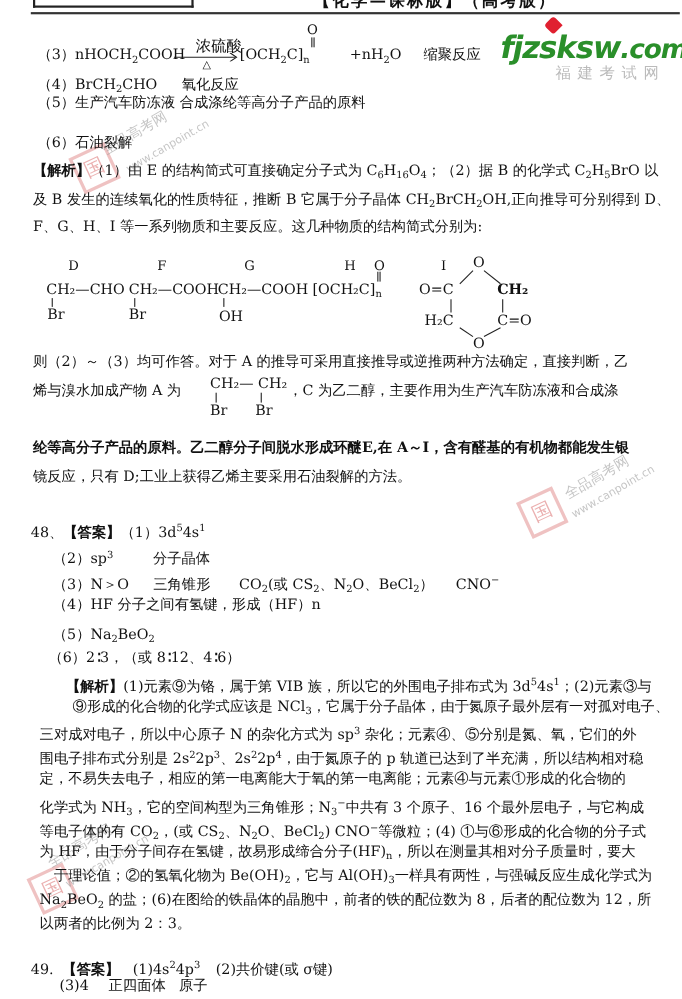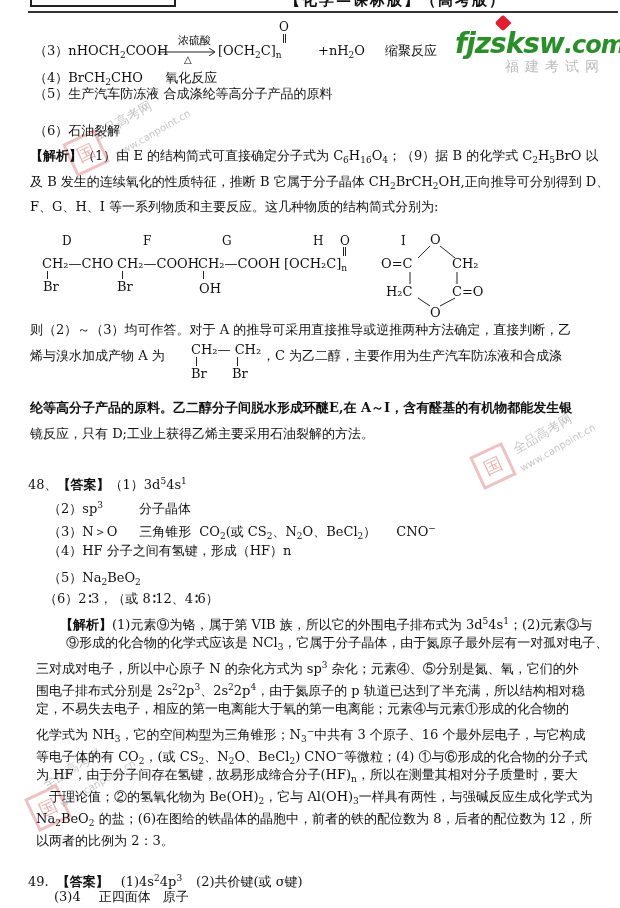--- a/index.html
+++ b/index.html
@@ -70,21 +70,21 @@
 <div class="wm-text" style="left:515px;top:442px;">www.canpoint.cn</div>
 
 <div class="stamp" style="left:30px;top:790px;">国</div>
 <div class="wm-text" style="left:40px;top:760px;font-size:13px;">全品高考网</div>
 <div class="wm-text" style="left:55px;top:778px;">www.canpoint.cn</div>
 
 <div class="line" style="left:34px;top:43px;">
   <span>（3）</span><span>nHOCH</span><span class="sub">2</span><span>COOH</span>
 </div>
 
-<div class="label" style="left:178px;top:33px;font-size:11px;">浓硫酸</div>
+<div class="label" style="left:178px;top:33px;font-size:14px;">浓硫酸</div>
 <svg style="left:158px;top:48px;" width="60" height="8">
     <line x1="0" y1="4" x2="56" y2="4" stroke="#222" stroke-width="1"></line>
     <polyline points="51,0 57,4 51,8" fill="none" stroke="#222" stroke-width="1"></polyline>
   </svg>
 <div class="label" style="left:184px;top:54px;font-size:10px;">△</div>
 <div class="line" style="left:218px;top:43px;">
   <span>[OCH</span><span class="sub">2</span><span>C</span><span>]</span><span class="sub">n</span>
 </div>
 <div class="label" style="left:279px;top:20px;">O</div>
 <div class="vbar" style="left:283px;top:34px;height:9px;"></div>
@@ -95,21 +95,21 @@
 <div class="line" style="left:385px;top:43px;">缩聚反应</div>
 
 <div class="line" style="left:34px;top:70px;">
   <span>（4）</span><span>BrCH</span><span class="sub">2</span><span>CHO</span>
   <span style="margin-left:18px;">氧化反应</span>
 </div>
 <div class="line" style="left:34px;top:86px;">（5）生产汽车防冻液    合成涤纶等高分子产品的原料</div>
 <div class="line" style="left:34px;top:123px;">（6）石油裂解</div>
 
 <div class="line" style="left:30px;top:148px;">
-  <span class="bold">【解析】</span><span>（1）由 E 的结构简式可直接确定分子式为 C</span><span class="sub">6</span><span>H</span><span class="sub">16</span><span>O</span><span class="sub">4</span><span>；（9）据 B 的化学式 C</span><span class="sub">2</span><span>H</span><span class="sub">5</span><span>BrO 以</span>
+  <span class="bold">【解析】</span><span>（1）由 E 的结构简式可直接确定分子式为 C</span><span class="sub">6</span><span>H</span><span class="sub">16</span><span>O</span><span class="sub">4</span><span>；（2）据 B 的化学式 C</span><span class="sub">2</span><span>H</span><span class="sub">5</span><span>BrO 以</span>
 </div>
 <div class="line" style="left:30px;top:174px;">
   <span>及 B 发生的连续氧化的性质特征，推断 B 它属于分子晶体 CH</span><span class="sub">2</span><span>BrCH</span><span class="sub">2</span><span>OH,正向推导可分别得到 D、</span>
 </div>
 <div class="line" style="left:30px;top:199px;">F、G、H、I 等一系列物质和主要反应。这几种物质的结构简式分别为:</div>
 
 <div class="label" style="left:62px;top:234px;">D</div>
 <div class="struct" style="left:42px;top:256px;text-align:center;">CH₂—CHO</div>
 <div class="vbar" style="left:47px;top:271px;height:8px;"></div>
 <div class="struct" style="left:43px;top:279px;">Br</div>
@@ -126,21 +126,21 @@
 
 <div class="label" style="left:313px;top:234px;">H</div>
 <div class="label" style="left:340px;top:234px;">O</div>
 <div class="vbar" style="left:343px;top:247px;height:9px;"></div>
 <div class="vbar" style="left:345px;top:247px;height:9px;"></div>
 <div class="struct" style="left:284px;top:256px;"><span>[OCH₂C]</span><span class="sub">n</span></div>
 
 <div class="label" style="left:401px;top:234px;">I</div>
 <div class="struct" style="left:430px;top:232px;">O</div>
 <div class="struct" style="left:381px;top:256px;text-align:center;">O=C</div>
-<div class="struct" style="left:452px;top:256px;">CH₂</div>
+<div class="struct" style="left:452px;top:256px;font-weight:bold;">CH₂</div>
 <div class="struct" style="left:386px;top:284px;">H₂C</div>
 <div class="struct" style="left:452px;top:284px;">C=O</div>
 <div class="struct" style="left:430px;top:305px;">O</div>
 <svg style="left:400px;top:240px;" width="80" height="70">
   <line x1="18" y1="18" x2="30" y2="6" stroke="#222" stroke-width="1"></line>
   <line x1="40" y1="6" x2="55" y2="18" stroke="#222" stroke-width="1"></line>
   <line x1="10" y1="32" x2="10" y2="44" stroke="#222" stroke-width="1"></line>
   <line x1="57" y1="32" x2="57" y2="44" stroke="#222" stroke-width="1"></line>
   <line x1="18" y1="58" x2="30" y2="66" stroke="#222" stroke-width="1"></line>
   <line x1="40" y1="66" x2="55" y2="58" stroke="#222" stroke-width="1"></line>
@@ -157,21 +157,21 @@
 <div class="line" style="left:30px;top:400px;font-weight:bold;">纶等高分子产品的原料。乙二醇分子间脱水形成环醚E,在 A～I，含有醛基的有机物都能发生银</div>
 <div class="line" style="left:30px;top:426px;">镜反应，只有 D;工业上获得乙烯主要采用石油裂解的方法。</div>
 
 <div class="line" style="left:28px;top:473px;">
   <span>48、</span><span class="bold">【答案】</span><span>（1）3d</span><span class="sup">5</span><span>4s</span><span class="sup">1</span>
 </div>
 <div class="line" style="left:48px;top:497px;">
   <span>（2）sp</span><span class="sup">3</span><span style="margin-left:36px;">分子晶体</span>
 </div>
 <div class="line" style="left:48px;top:520px;">
-  <span>（3）N＞O</span><span style="margin-left:22px;">三角锥形</span><span style="margin-left:8px;text-align:right;">CO</span><span class="sub">2</span><span>(或 CS</span><span class="sub">2</span><span>、N</span><span class="sub">2</span><span>O、BeCl</span><span class="sub">2</span><span>）</span><span style="margin-left:20px;">CNO</span><span class="sup">−</span>
+  <span>（3）N＞O</span><span style="margin-left:22px;">三角锥形</span><span style="margin-left:26px;text-align:right;">CO</span><span class="sub">2</span><span>(或 CS</span><span class="sub">2</span><span>、N</span><span class="sub">2</span><span>O、BeCl</span><span class="sub">2</span><span>）</span><span style="margin-left:20px;">CNO</span><span class="sup">−</span>
 </div>
 <div class="line" style="left:48px;top:543px;">（4）HF 分子之间有氢键，形成（HF）n</div>
 <div class="line" style="left:48px;top:570px;">
   <span>（5）Na</span><span class="sub">2</span><span>BeO</span><span class="sub">2</span>
 </div>
 <div class="line" style="left:44px;top:591px;">（6）2∶3，（或 8∶12、4∶6）</div>
 
 <div class="line" style="left:60px;top:613px;">
   <span class="bold">【解析】</span><span>(1)元素⑨为铬，属于第 VIB 族，所以它的外围电子排布式为 3d</span><span class="sup">5</span><span>4s</span><span class="sup">1</span><span>；(2)元素③与</span>
 </div>

